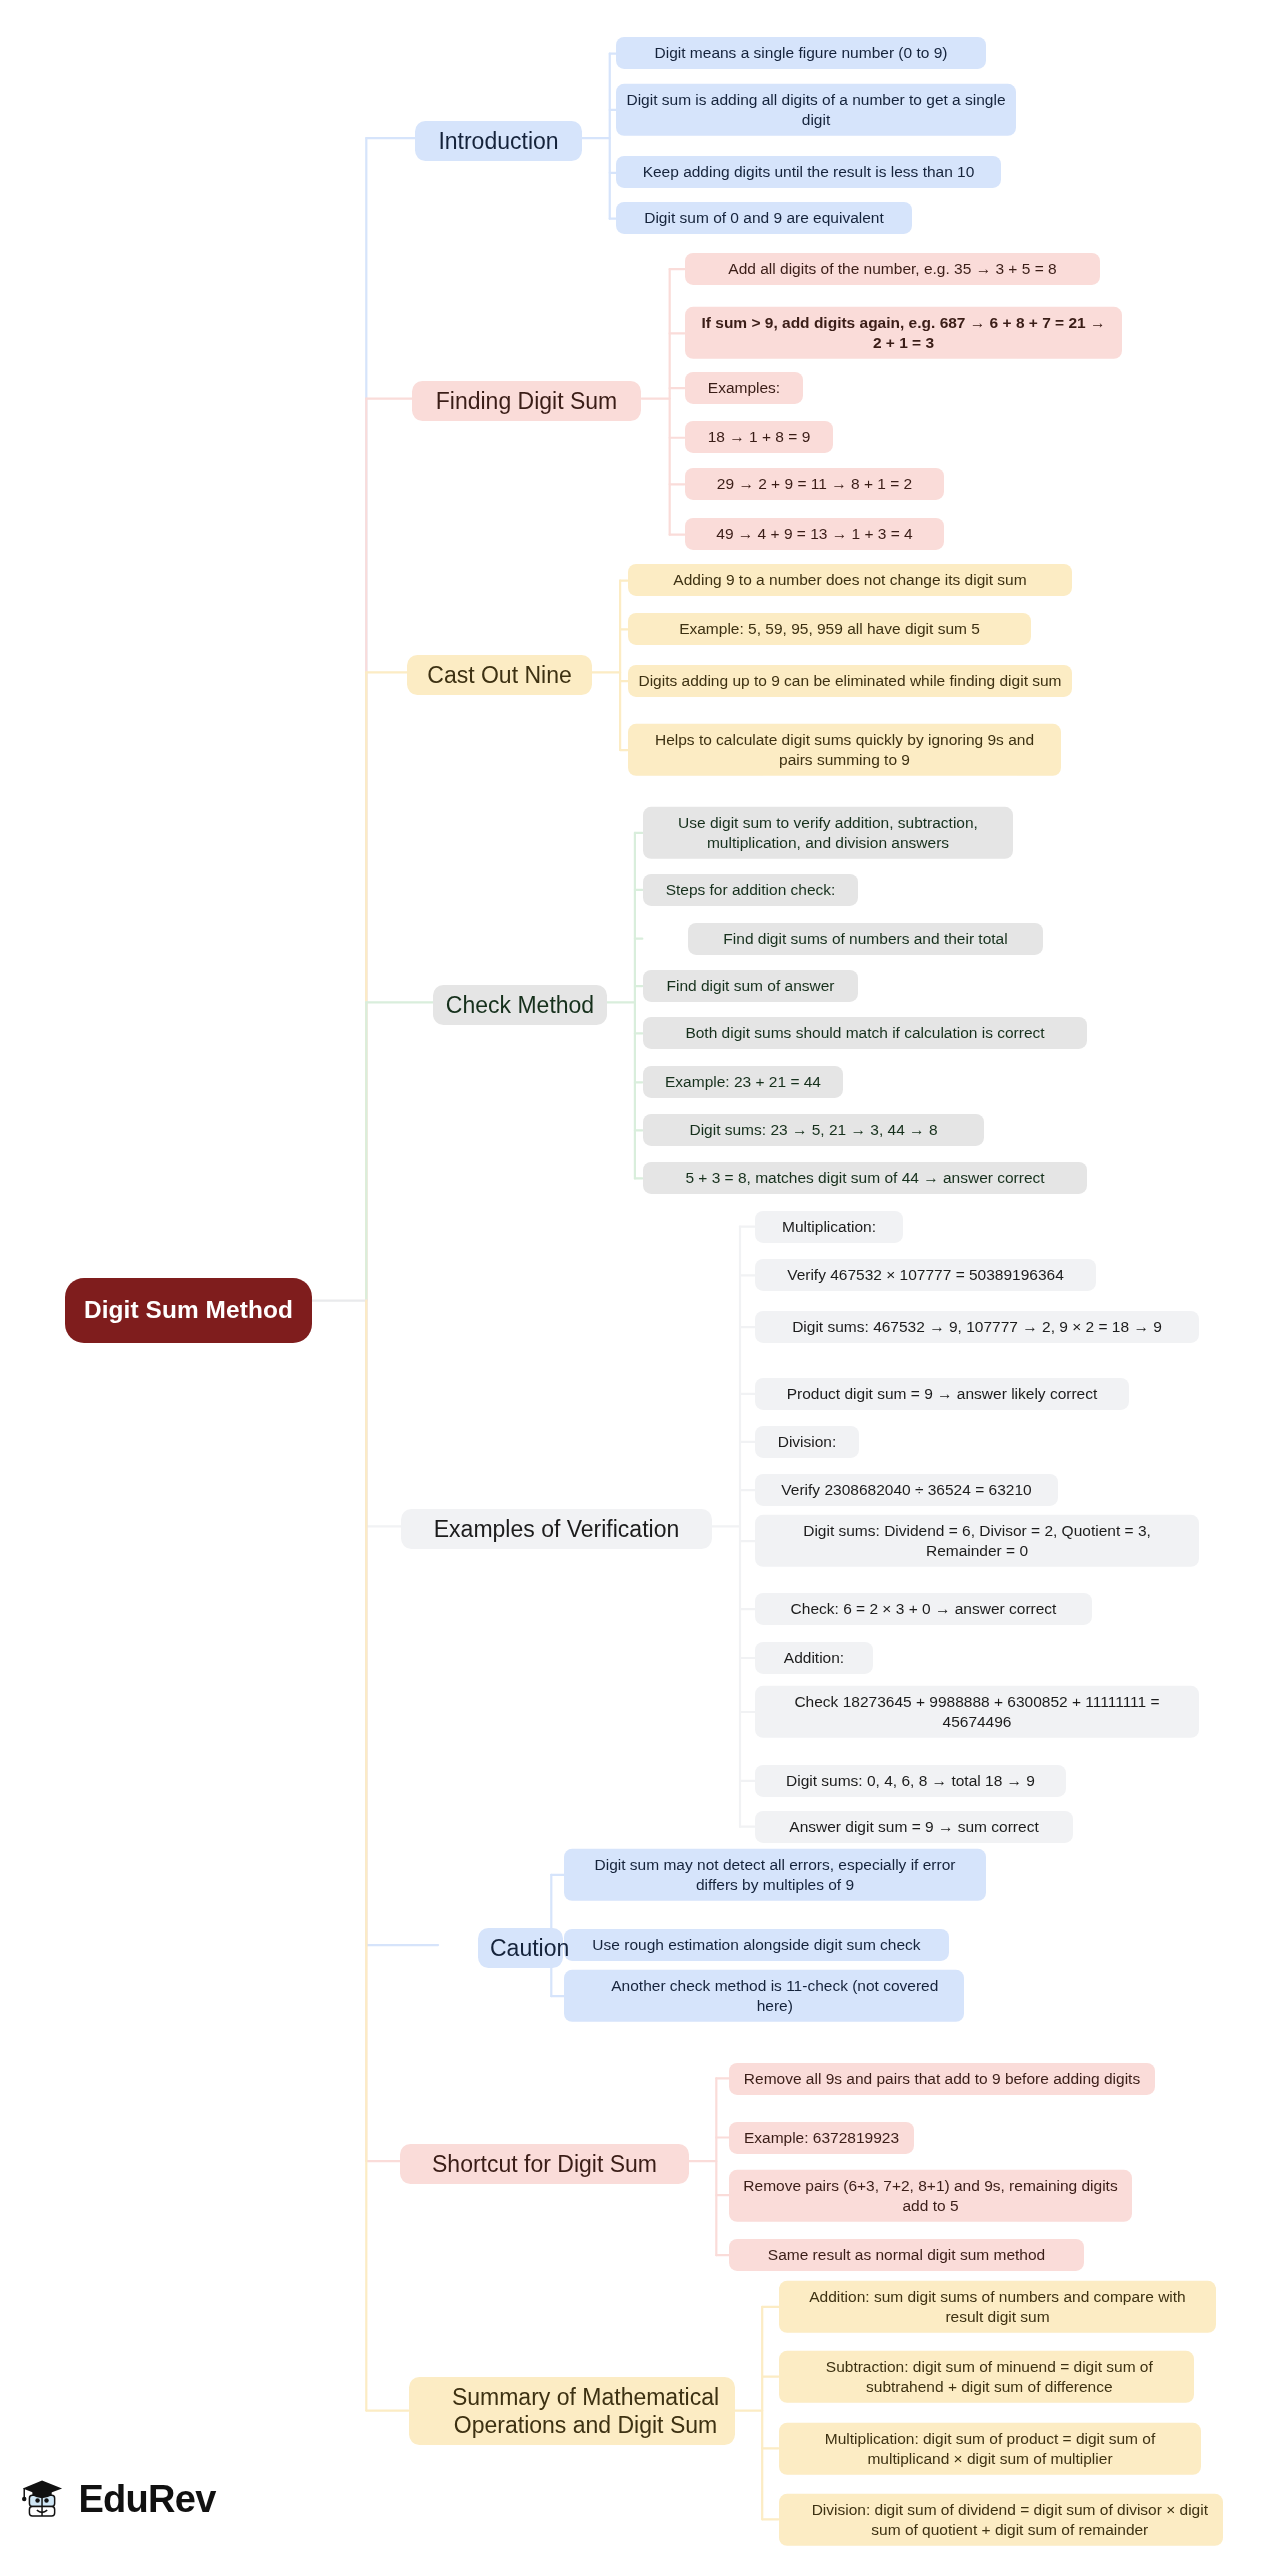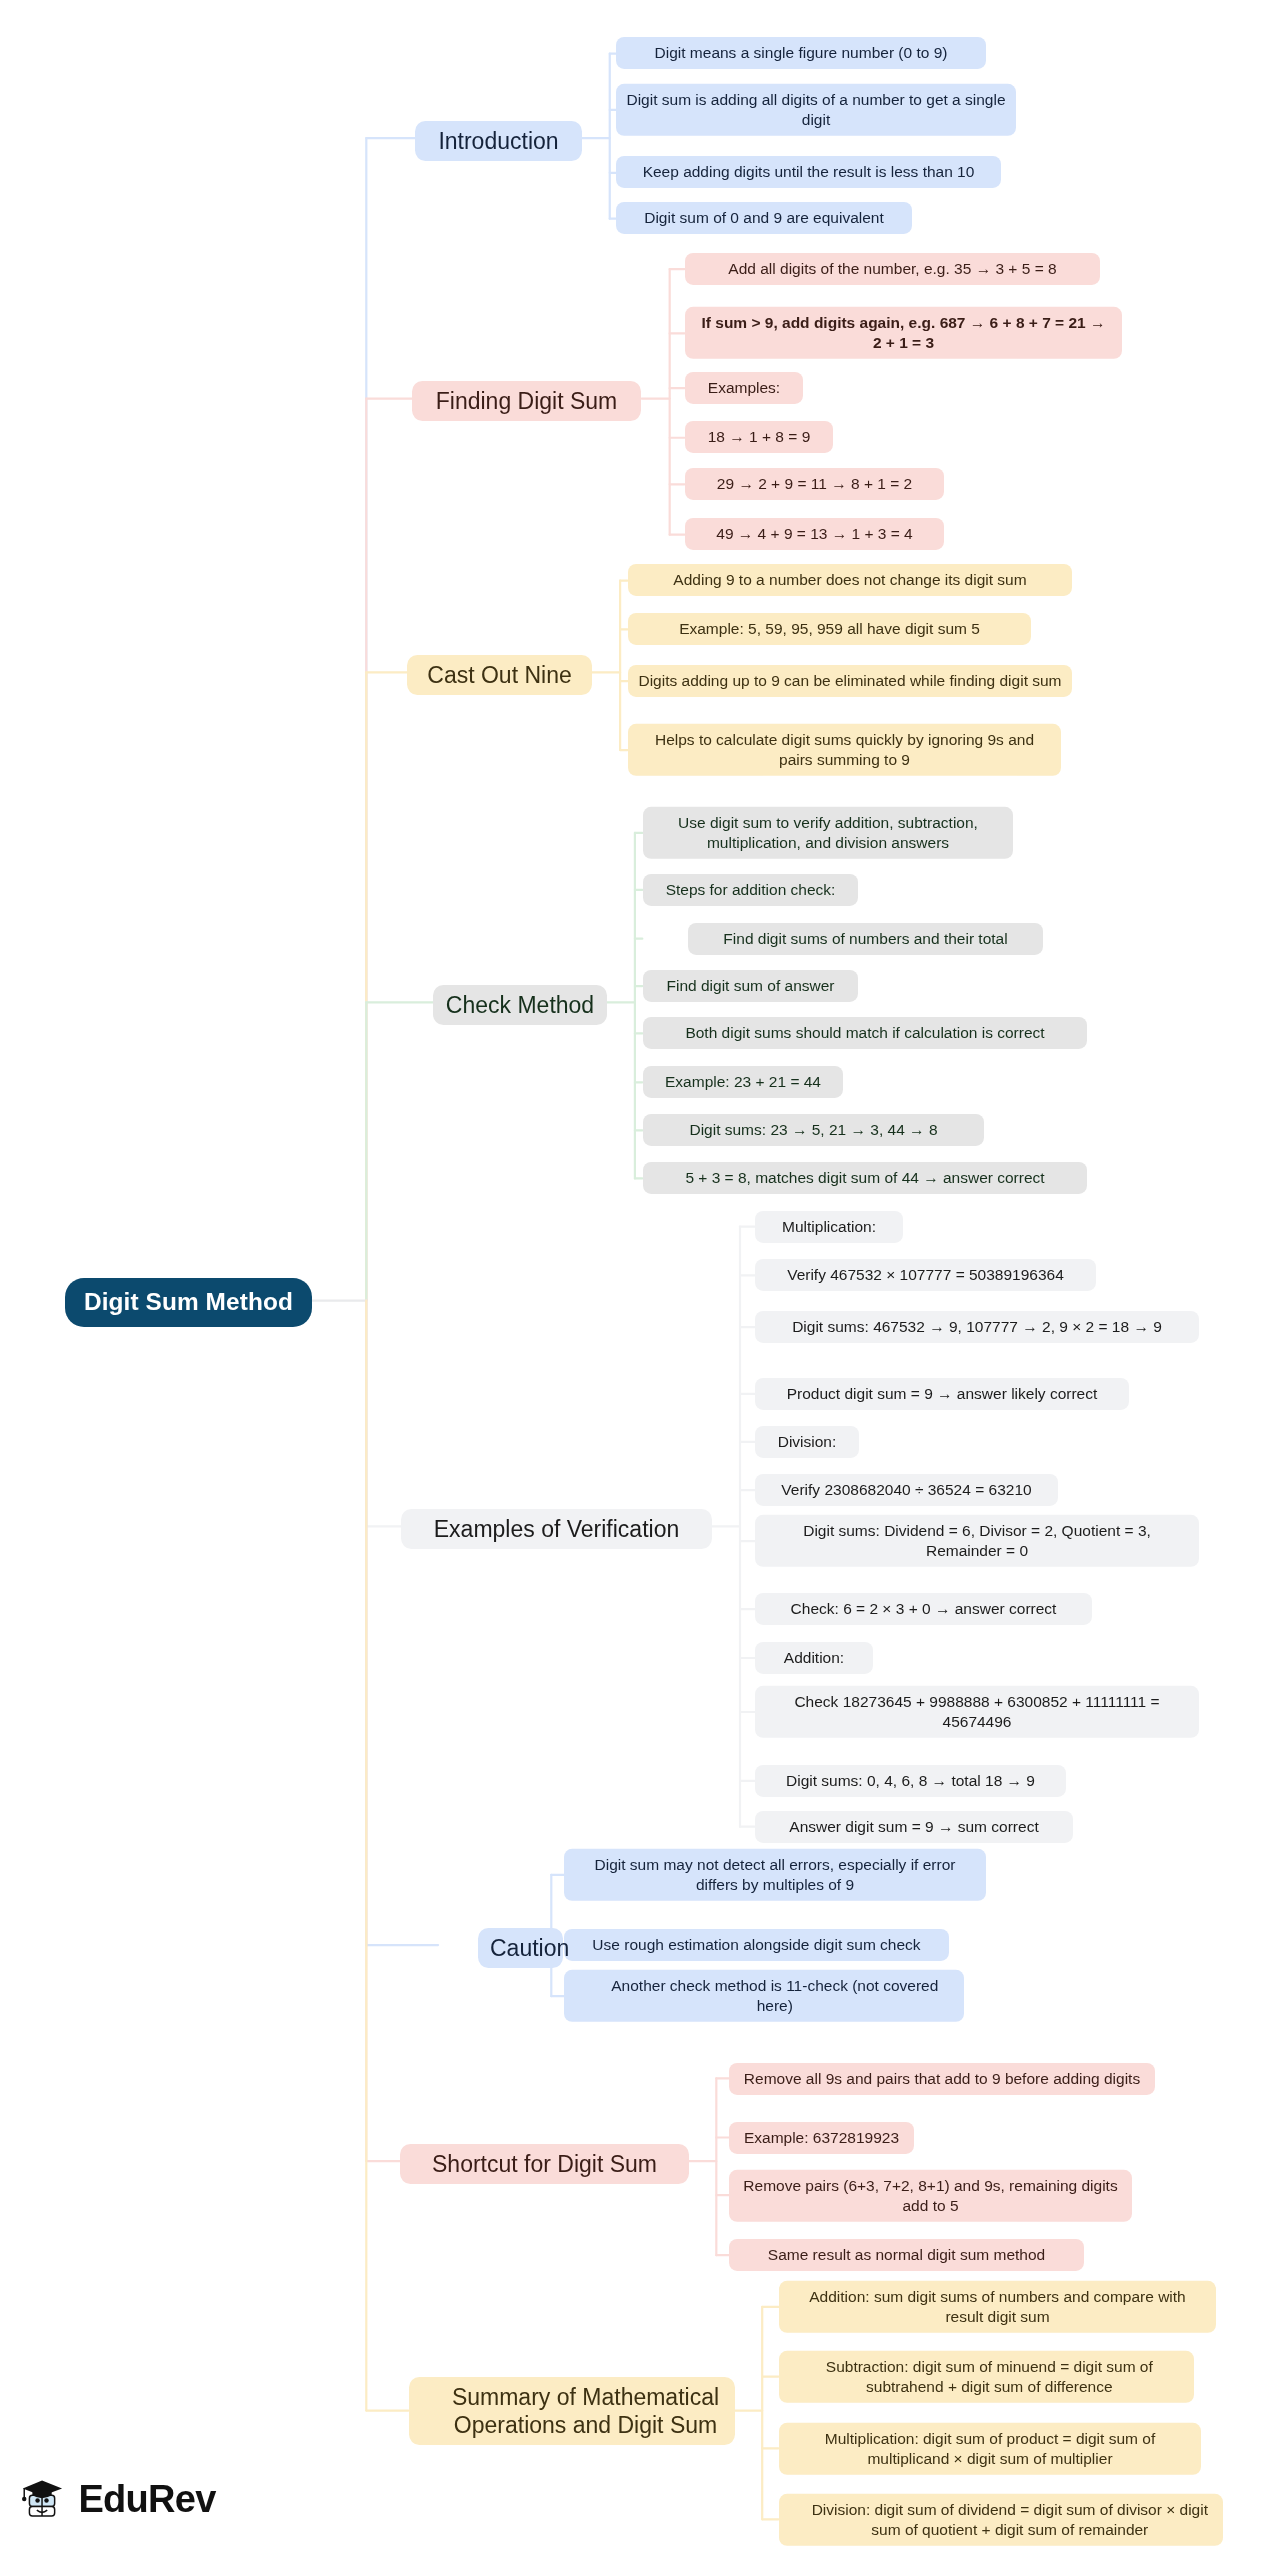--- a/index.html
+++ b/index.html
@@ -11,26 +11,26 @@
     position:relative;
   }
   #map{position:relative;width:1275px;height:2576px;}
 
   
   #wires{position:absolute;left:0;top:0;width:1275px;height:2576px;pointer-events:none;}
 
   
   .root-node{
     position:absolute;
-    background:#0c4a6e;
+    background:#7f1d1d;
     color:#ffffff;
     border-radius:19px;
     font-size:24.4px;
     font-weight:bold;
-    padding:9px 19px;
+    padding:17px 19px;
     white-space:nowrap;
     line-height:1.25;
     letter-spacing:0.1px;
     z-index:5;
   }
 
   
   .branch{
     position:absolute;
     border-radius:10.4px;

